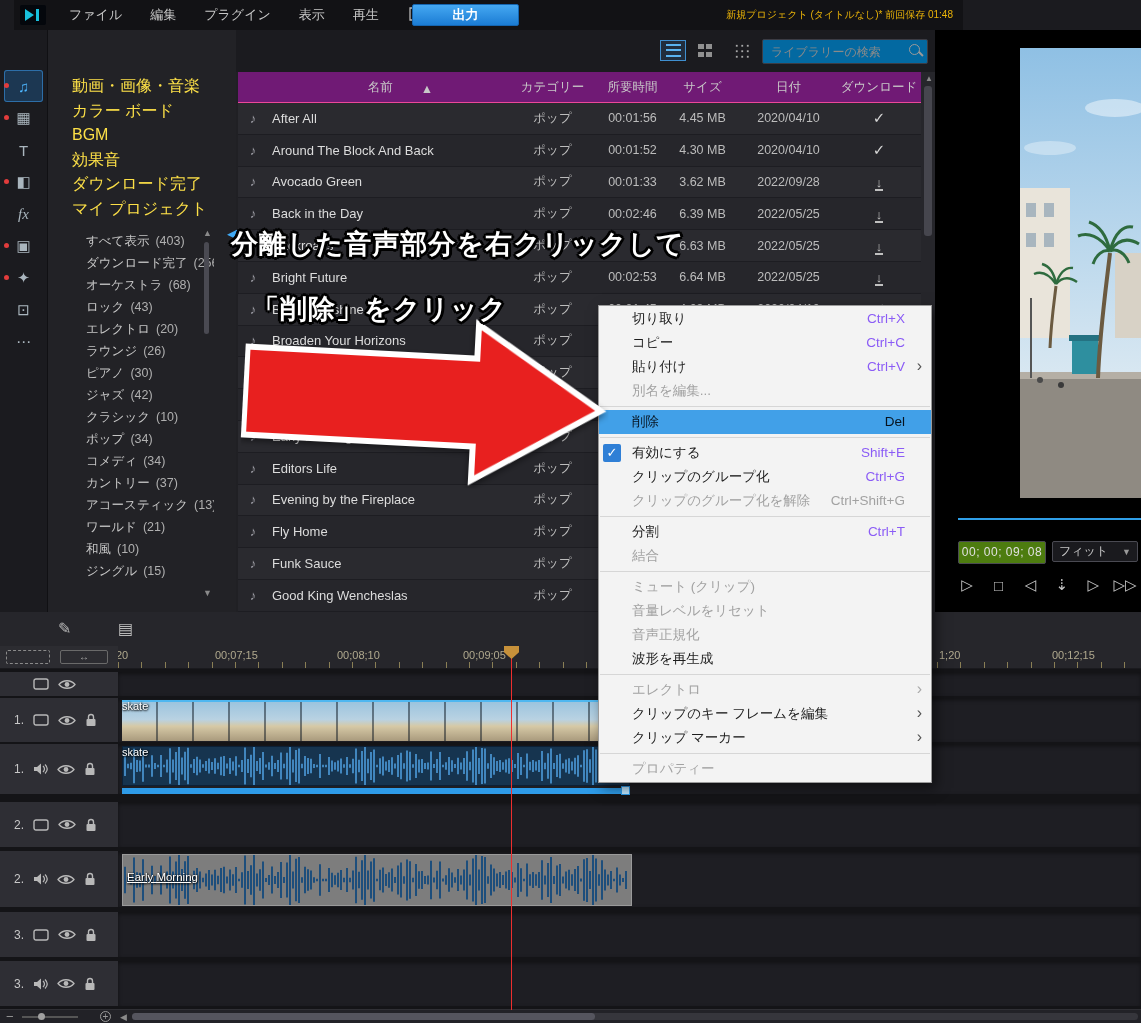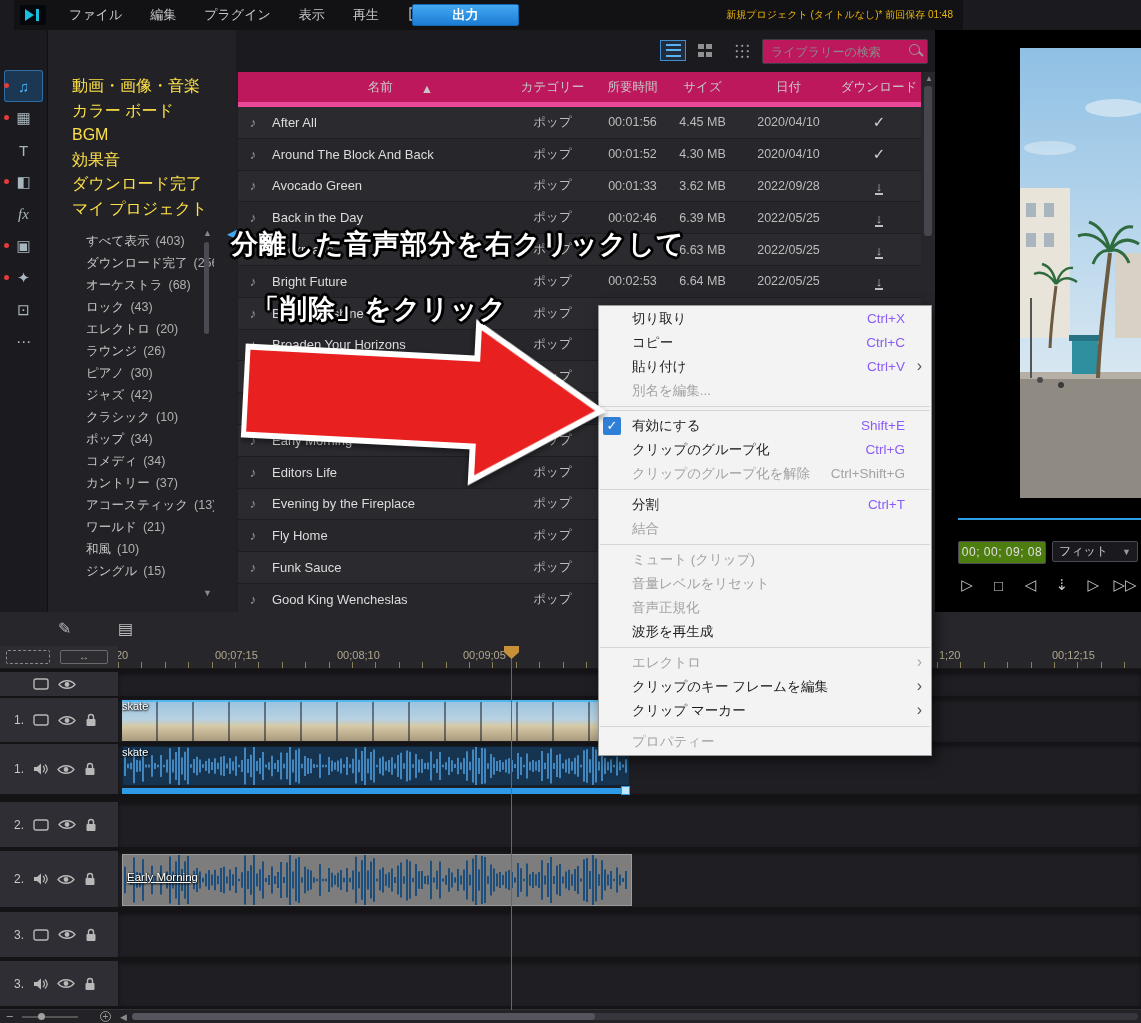--- a/index.html
+++ b/index.html
@@ -52,30 +52,30 @@
   
   #media{position:absolute;left:236px;top:0;width:699px;height:582px;background:#202024}
   .media-toolbar{position:absolute;left:0;top:0;right:0;height:42px;background:#1b1b1f}
   .vbtn{position:absolute;top:10px;width:26px;height:21px;box-sizing:border-box;display:flex;align-items:center;justify-content:center}
   .vbtn.list{left:424px;border:1px solid #3f8fd0;background:rgba(60,130,200,.18)}
   .vbtn.grid{left:456px}
   .icon-lines{width:15px;height:13px;background:repeating-linear-gradient(180deg,#5ab2f0 0 2px,transparent 2px 5.5px)}
   .icon-squares{width:6px;height:5px;background:#909090;box-shadow:8px 0 #909090,0 8px #909090,8px 8px #909090;margin:-8px 0 0 -8px}
   .icon-dots{position:absolute;left:498px;top:13px;width:17px;height:17px;
              background-image:radial-gradient(#a8a8a8 1.1px,transparent 1.4px);background-size:5.5px 5.5px}
-  .search{position:absolute;left:526px;top:9px;width:164px;height:23px;background:#be185d;border:1px solid #3c3c44;border-radius:2px}
+  .search{position:absolute;left:526px;top:9px;width:164px;height:23px;background:#0369a1;border:1px solid #3c3c44;border-radius:2px}
   .search input{position:absolute;left:6px;top:1px;width:130px;height:19px;background:transparent;border:none;outline:none;
                 color:#bbb;font-size:12px;font-family:inherit}
   .search input::placeholder{color:#8a8a8a}
   .mag{position:absolute;right:7px;top:4px;width:9px;height:9px;border:1.5px solid #9a9a9a;border-radius:50%}
   .mag::after{content:"";position:absolute;left:8px;top:8px;width:6px;height:1.5px;background:#9a9a9a;transform:rotate(45deg)}
 
   .table{position:absolute;left:2px;top:42px;right:14px;bottom:0;overflow:hidden}
   .thead,.trow{display:grid;grid-template-columns:30px 237px 95px 65px 75px 97px 84px;align-items:center}
-  .thead{height:30px;background:#be185d;border-bottom:5px solid #ec4899}
+  .thead{height:30px;background:#701a75;border-bottom:1px solid #ec4899}
   .thead span{font-size:12.5px;color:#c8c8c8;text-align:center;position:relative}
   .sort{position:absolute;right:-28px;top:2px;font-size:8px;color:#b0b0b0}
   .trow{height:30.8px;border-bottom:1px solid #1d1d22;background:#26262b}
   .rows .trow:nth-child(odd){background:#2a2a2f}
   .c-note{color:#9a9aa2;text-align:center;font-size:13px}
   .c-name{font-size:13px;color:#dcdcdc;text-align:left;padding-left:4px;white-space:nowrap;overflow:hidden}
   .c-cat,.c-dur,.c-size,.c-date{font-size:12.5px;color:#bcbcbc;text-align:center;white-space:nowrap}
   .c-status{text-align:center;color:#d0d0d0}
   .trow.downloaded .c-status::before{content:"✓";font-weight:bold;font-size:15px;color:#d6d6d6}
   .trow.download .c-status::before{content:"↓";display:inline-block;border-bottom:2px solid #c0c0c0;
@@ -552,20 +552,26 @@
       <span class="mi-shortcut">Ctrl+V</span>
       <span class="mi-sub" data-name="submenu-arrow-icon">›</span>
     </div>
     <div class="menu-item disabled" data-name="context-menu-item">
       
       <span class="mi-label">別名を編集...</span>
       <span class="mi-shortcut"></span>
       
     </div>
     <div class="menu-sep" data-name="menu-separator"></div>
+    <div class="menu-item highlighted" data-name="context-menu-item">
+      
+      <span class="mi-label">削除</span>
+      <span class="mi-shortcut">Del</span>
+      
+    </div>
     <div class="menu-sep" data-name="menu-separator"></div>
     <div class="menu-item checked" data-name="context-menu-item">
       <span class="mi-check" data-name="check-icon">✓</span>
       <span class="mi-label">有効にする</span>
       <span class="mi-shortcut">Shift+E</span>
       
     </div>
     <div class="menu-item" data-name="context-menu-item">
       
       <span class="mi-label">クリップのグループ化</span>

